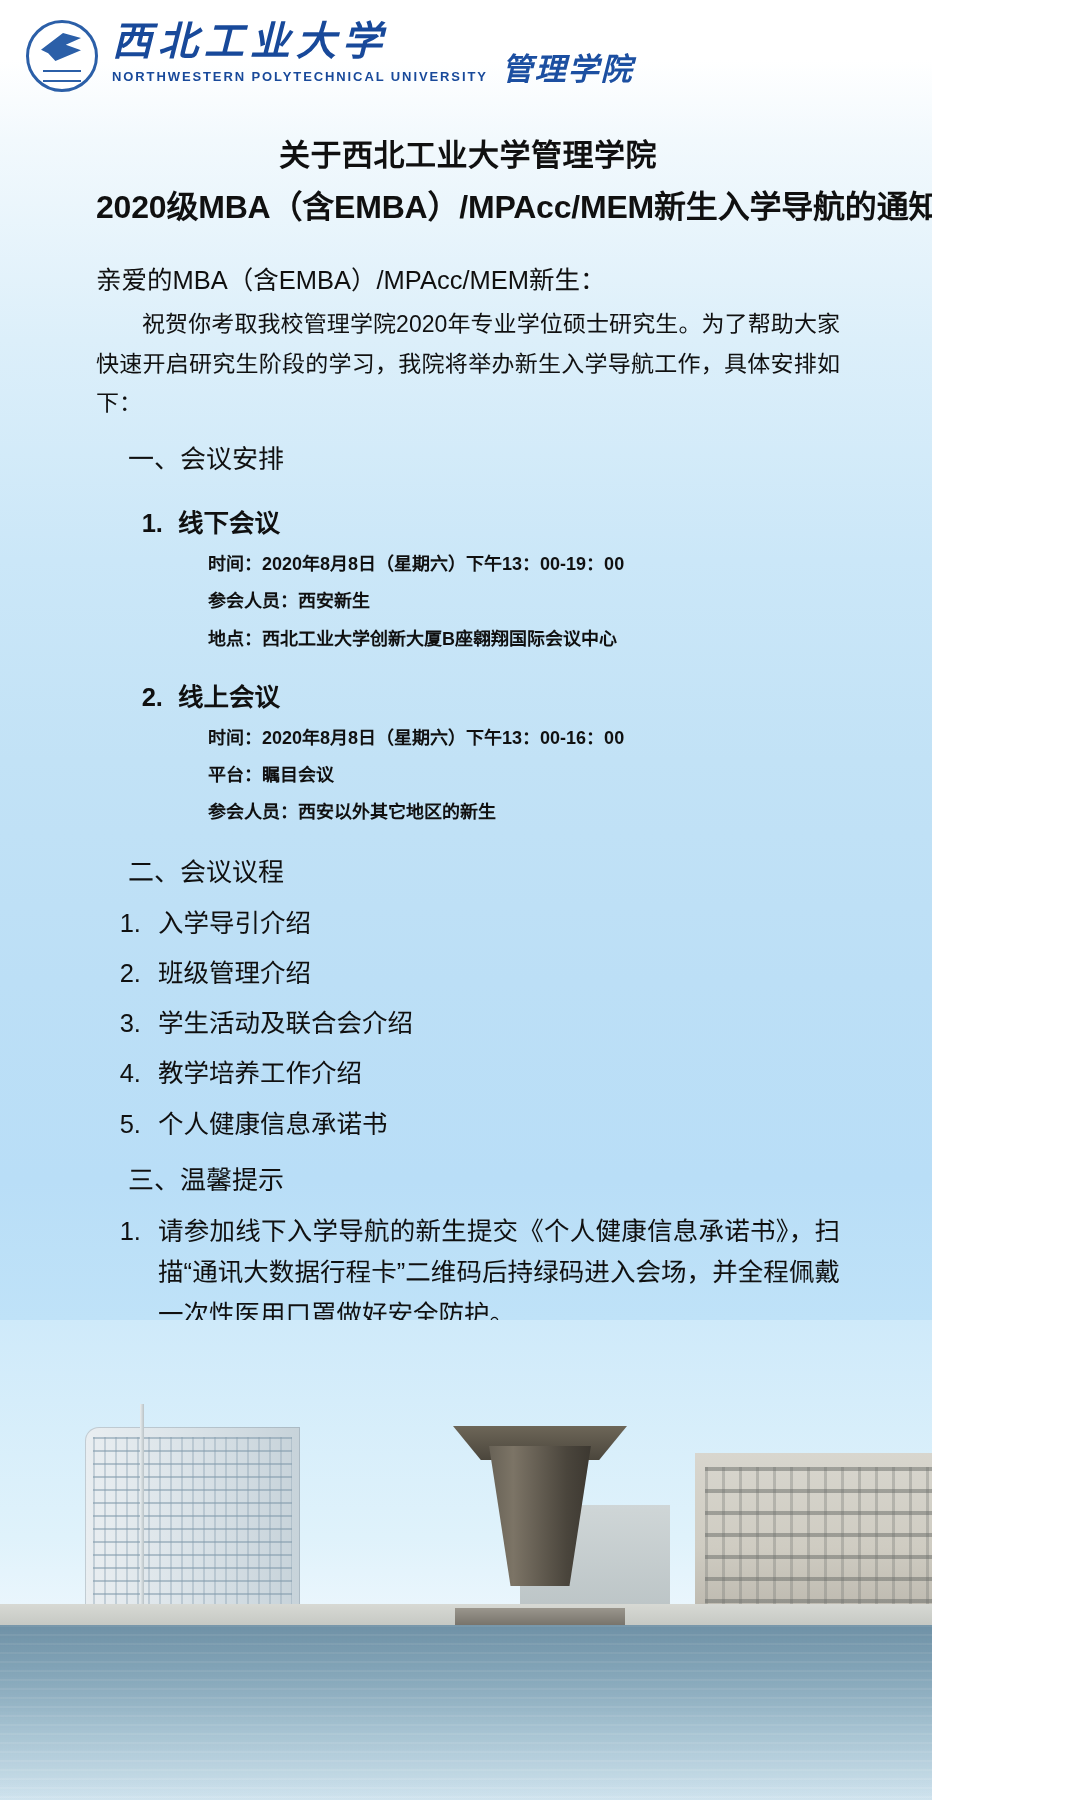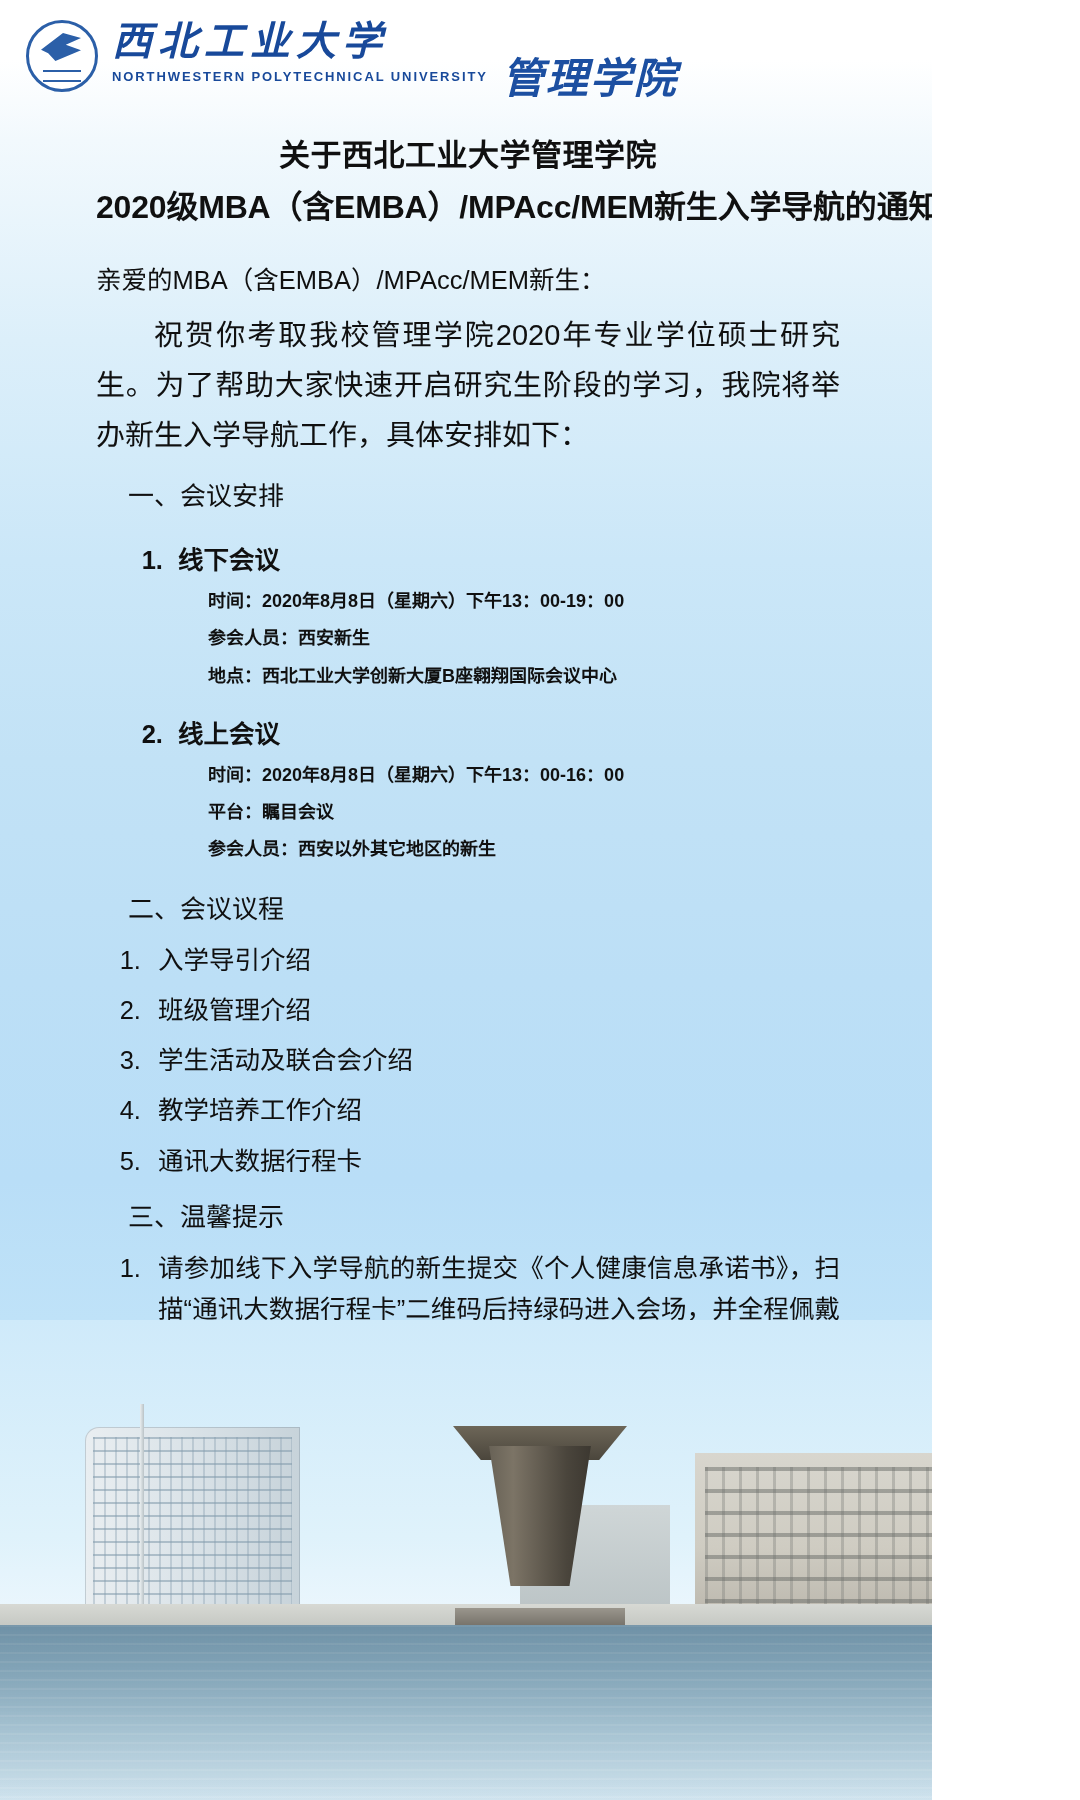--- a/index.html
+++ b/index.html
@@ -89,21 +89,21 @@
     font-size: 13px;
     letter-spacing: 1.9px;
     color: #18499a;
     font-weight: bold;
     margin-top: 5px;
   }
   .logo-school {
     font-family: "DejaVu Serif", "Liberation Serif", serif;
     font-style: italic;
     font-weight: bold;
-    font-size: 42px;
+    font-size: 31px;
     letter-spacing: 2px;
     color: #1c4fa1;
     margin: 26px 0 0 14px;
     align-self: flex-start;
   }
 
   
   .content {
     position: relative;
     padding: 0 92px 0 96px;
@@ -123,24 +123,24 @@
     font-size: 32px;
     display: block;
     white-space: nowrap;
     letter-spacing: -0.2px;
   }
   .salutation {
     margin-top: 26px;
     font-size: 25.5px;
   }
   .para {
-    margin-top: 10px;
+    margin-top: 4px;
     text-indent: 2em;
     text-align: justify;
-    font-size: 29px;
+    font-size: 23px;
     line-height: 1.72;
   }
   .sect-head {
     font-weight: normal;
     margin: 14px 0 2px 32px;
     font-size: 26px;
   }
   ol.numbered {
     list-style: decimal;
     margin: 4px 0 0 0;
@@ -369,21 +369,21 @@
         <div class="detail">参会人员：西安以外其它地区的新生</div>
       </li>
     </ol>
 
     <div class="sect-head">二、会议议程</div>
     <ol class="agenda">
       <li>入学导引介绍</li>
       <li>班级管理介绍</li>
       <li>学生活动及联合会介绍</li>
       <li>教学培养工作介绍</li>
-      <li>通讯大数据行程卡</li>
+      <li>个人健康信息承诺书</li>
     </ol>
 
     <div class="sect-head">三、温馨提示</div>
     <ol class="tips">
       <li>请参加线下入学导航的新生提交《个人健康信息承诺书》，扫描“通讯大数据行程卡”二维码后持绿码进入会场，并全程佩戴一次性医用口罩做好安全防护。</li>
       <li>根据国家和学校关于非全日制研究生管理的相关规定，我校非全日制硕士研究生一律不转户口、不转档案、不转组织关系、不提供住宿，毕业后按定向培养协议进行派遣。</li>
     </ol>
 
   </div>
 

